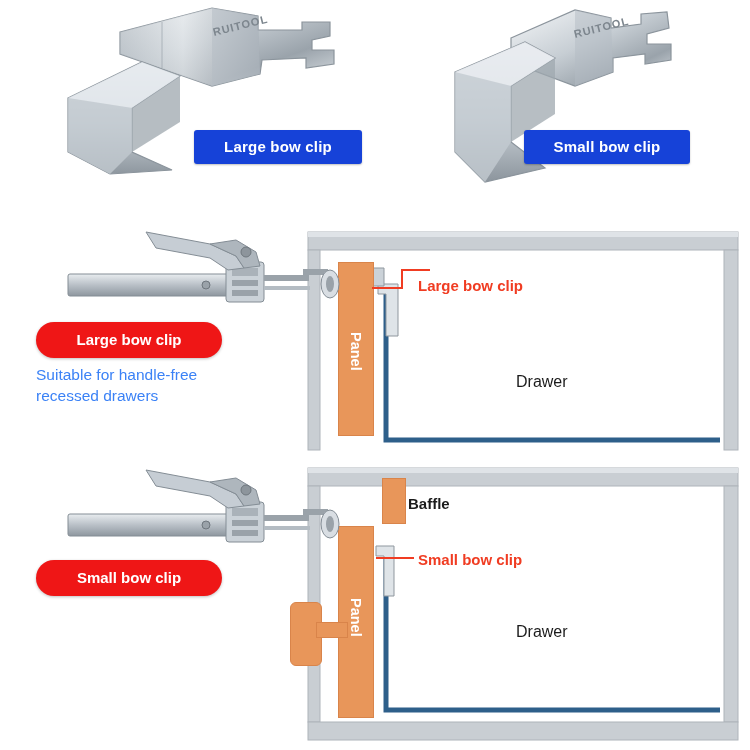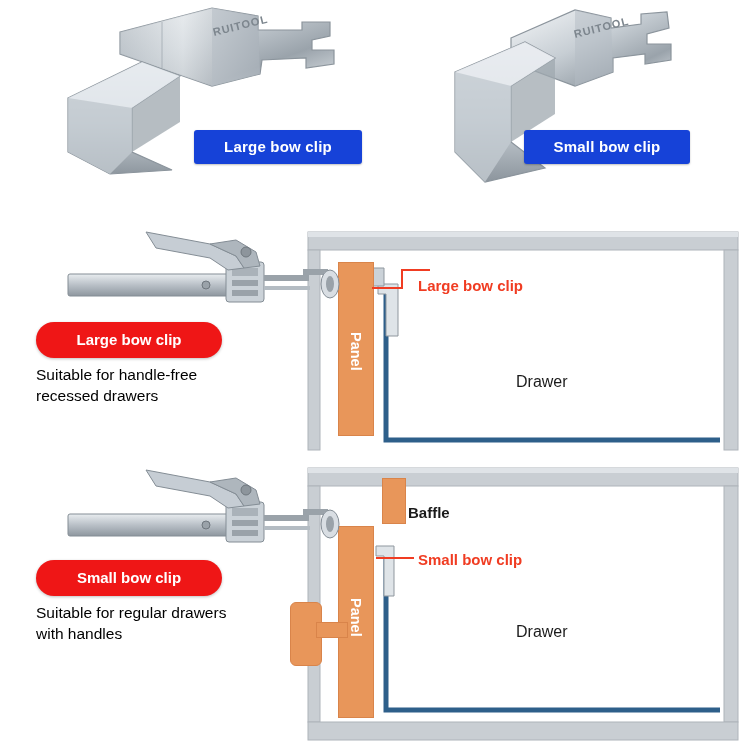--- a/index.html
+++ b/index.html
@@ -55,39 +55,38 @@
     color: #ffffff;
     font-size: 15px;
     font-weight: bold;
     text-align: center;
     border-radius: 18px;
     padding: 9px 0 10px 0;
     box-shadow: 0 1px 3px rgba(0,0,0,0.25);
   }
   .caption {
     position: absolute;
-    color: #000000;
+    color: #3b82f6;
     font-size: 15.5px;
     line-height: 21px;
     width: 250px;
   }
   .label-red {
     position: absolute;
     color: #f03c22;
     font-size: 15px;
     font-weight: bold;
     white-space: nowrap;
   }
   .label-dark {
     position: absolute;
     color: #1b1b1b;
     font-size: 15px;
     font-weight: bold;
     white-space: nowrap;
-    margin-top: 9px;
   }
   .label-drawer {
     position: absolute;
     color: #1b1b1b;
     font-size: 16px;
     white-space: nowrap;
   }
   .label-panel {
     position: absolute;
     color: #ffffff;
@@ -273,17 +272,15 @@
     </svg>
 
     <svg style="position:absolute; left:376px; top:104px;" width="40" height="8" viewBox="0 0 40 8">
       <path d="M0 4 L38 4" fill="none" stroke="#f03c22" stroke-width="2"></path>
     </svg>
     <div class="label-red" style="left:418px; top:101px;">Small bow clip</div>
 
     <div class="label-drawer" style="left:516px; top:173px;">Drawer</div>
 
     <div class="badge-red" style="left:36px; top:110px; width:186px;">Small bow clip</div>
-    <div class="caption" style="left:36px; top:152px; width:270px; white-space:pre-line;">Suitable for regular drawers
-with handles</div>
   </div>
 
 </div>
 
 </body></html>

